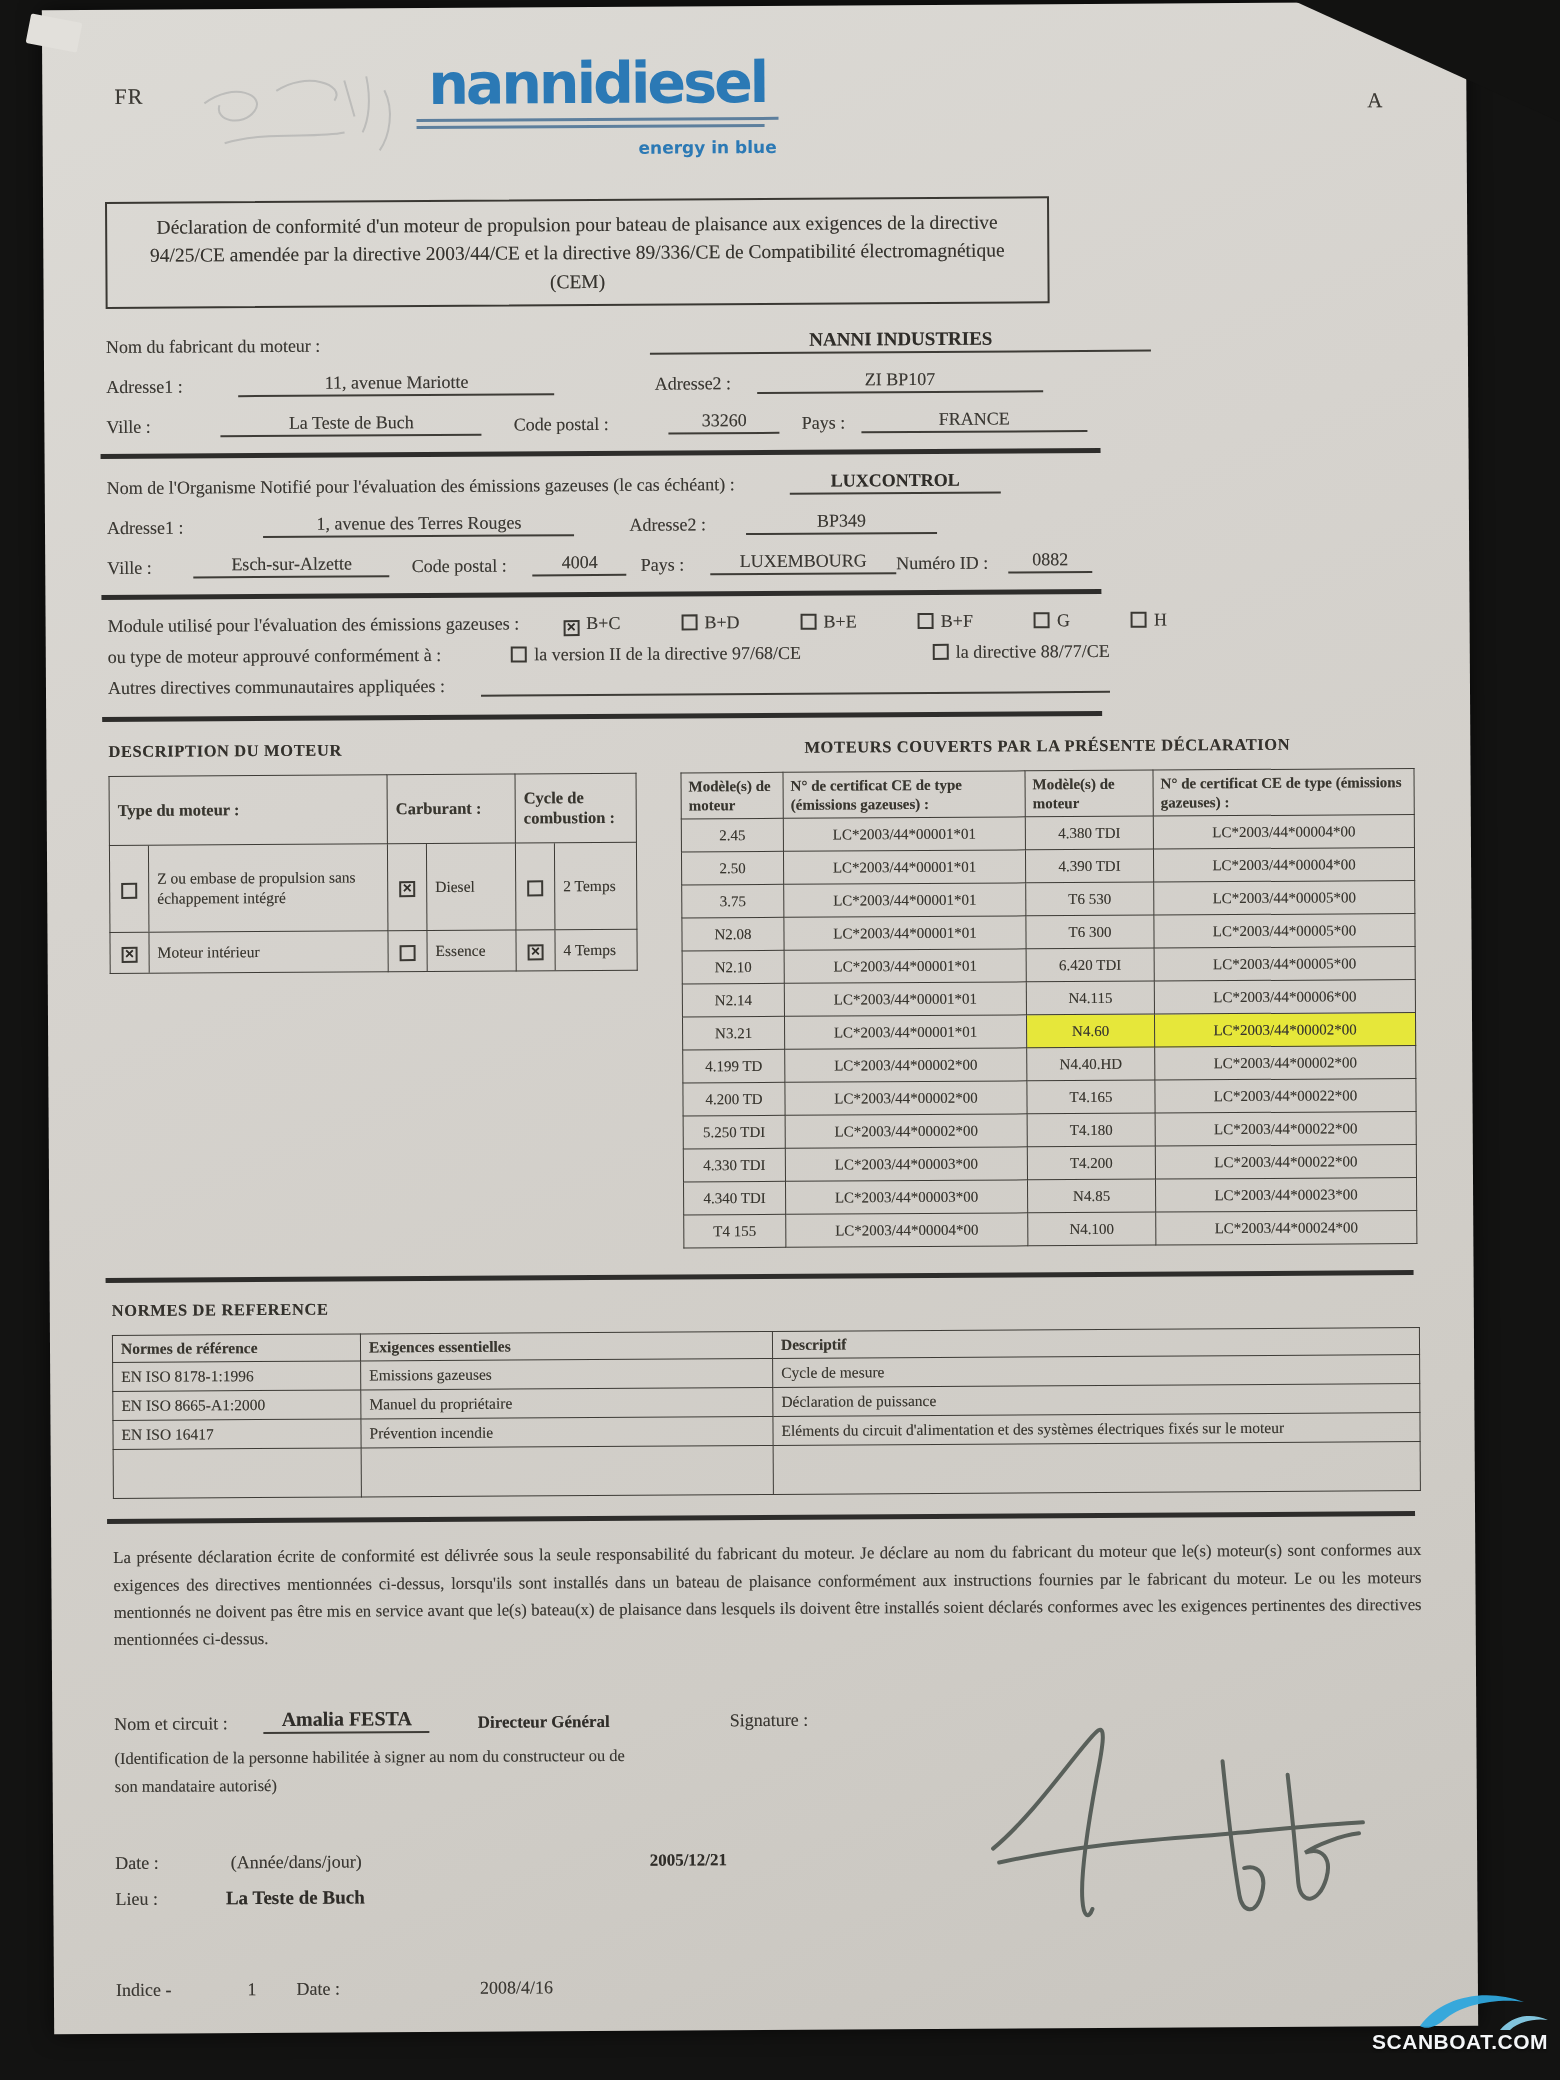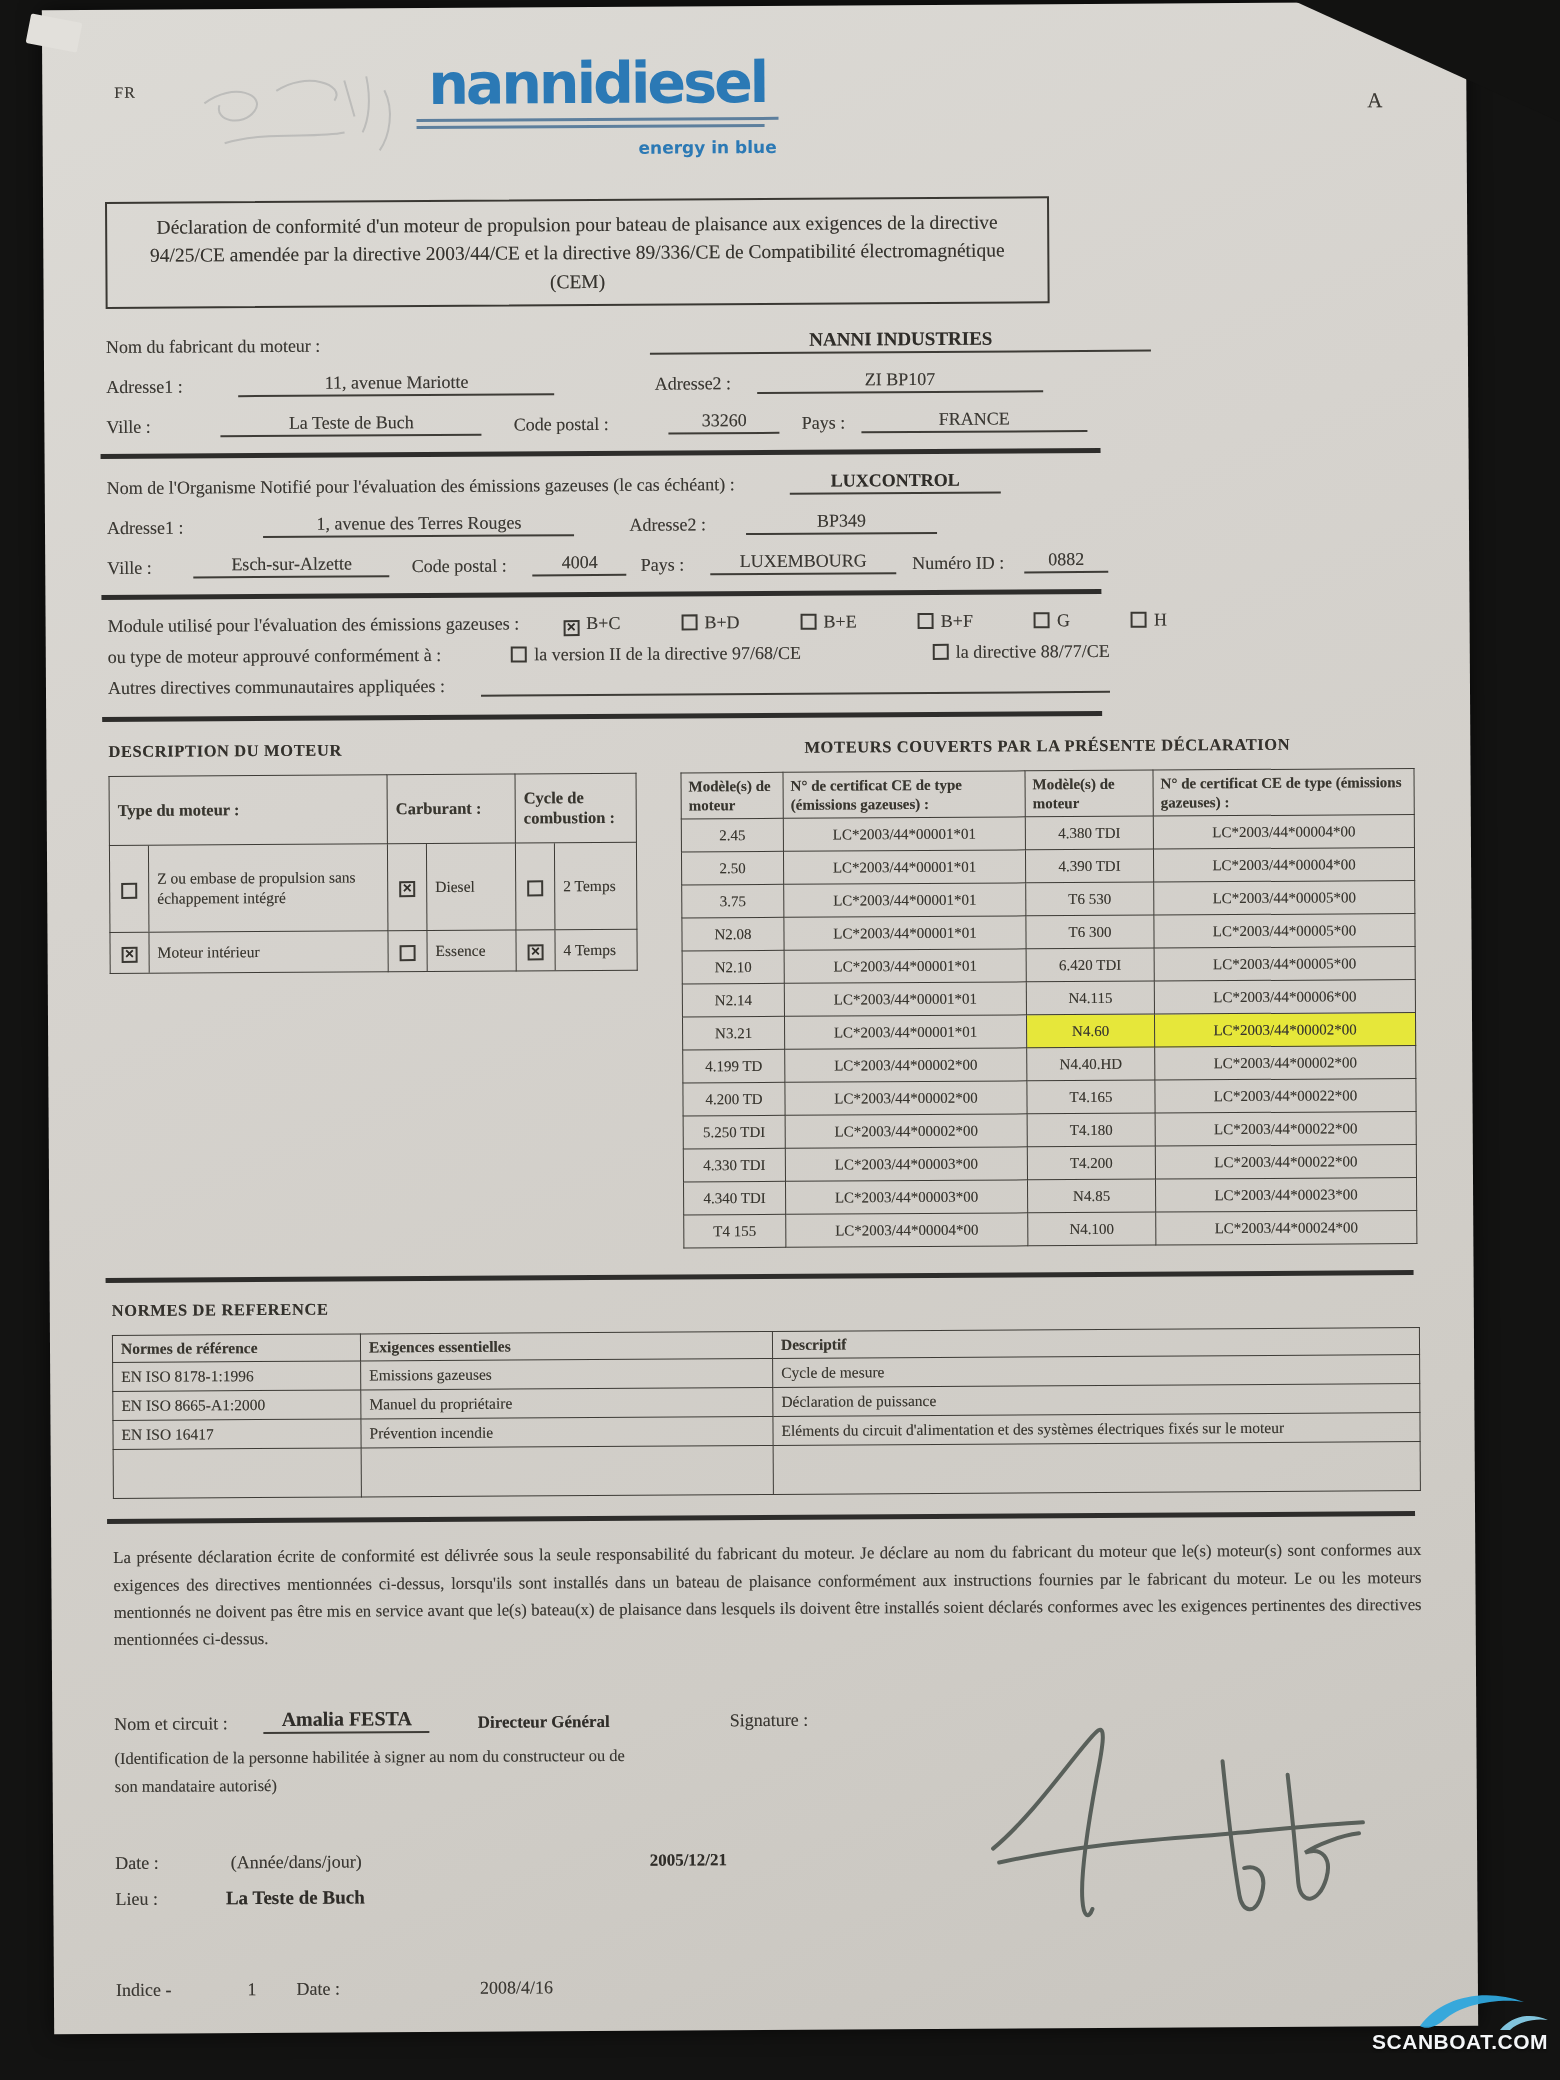--- a/index.html
+++ b/index.html
@@ -27,21 +27,21 @@
     position:absolute;left:1292px;top:0;width:268px;height:122px;
     background:#121211;clip-path:polygon(0 0,100% 0,100% 100%);z-index:5;
   }
   .torn-bit{
     position:absolute;left:28px;top:18px;width:52px;height:30px;
     background:#e2e0db;transform:rotate(11deg);z-index:6;border-radius:2px;
   }
 
   
   .header-block{position:relative;height:152px;}
-  .fr-mark{position:absolute;left:10px;top:34px;font-size:16px;letter-spacing:1px;color:#3c3a35;}
+  .fr-mark{position:absolute;left:10px;top:34px;font-size:22px;letter-spacing:1px;color:#3c3a35;}
   .corner-a{position:absolute;right:28px;top:46px;font-size:21px;color:#3c3a35;}
   .stamp{position:absolute;left:88px;top:10px;opacity:.5;}
   .logo-block{position:absolute;left:312px;top:8px;width:362px;text-align:center;}
   .brand{
     font-family:"DejaVu Sans","Liberation Sans",sans-serif;
     font-weight:bold;font-size:57px;letter-spacing:-3px;
     color:#2b79b5;line-height:1;text-shadow:none;
   }
   .brand-rule{height:3px;background:#5d7f9d;margin-top:6px;}
   .brand-rule.second{margin-top:4px;width:96%;}
@@ -188,21 +188,21 @@
       <span class="flabel" style="margin-left:55px;">Adresse2 :</span>
       <span class="fill" style="margin-left:40px;min-width:175px;">BP349</span>
     </div>
     <div class="frow" style="margin-top:16px;">
       <span class="flabel">Ville :</span>
       <span class="fill" style="margin-left:42px;min-width:180px;">Esch-sur-Alzette</span>
       <span class="flabel" style="margin-left:22px;">Code postal :</span>
       <span class="fill" style="margin-left:26px;min-width:78px;">4004</span>
       <span class="flabel" style="margin-left:14px;">Pays :</span>
       <span class="fill" style="margin-left:26px;min-width:170px;">LUXEMBOURG</span>
-      <span class="flabel" style="margin-left:16px;">Numéro ID :</span>
+      <span class="flabel" style="margin-left:0;">Numéro ID :</span>
       <span class="fill" style="margin-left:20px;min-width:68px;">0882</span>
     </div>
     <div class="rule" style="margin-top:16px;width:1000px;"></div>
 
     <div class="frow" style="margin-top:16px;width:1002px;">
       <span class="flabel">Module utilisé pour l'évaluation des émissions gazeuses :</span>
       <span style="margin-left:auto;display:inline-flex;gap:17px;">
         <span class="opt">
             <span class="cb checked"></span>
             <span>B+C</span>

